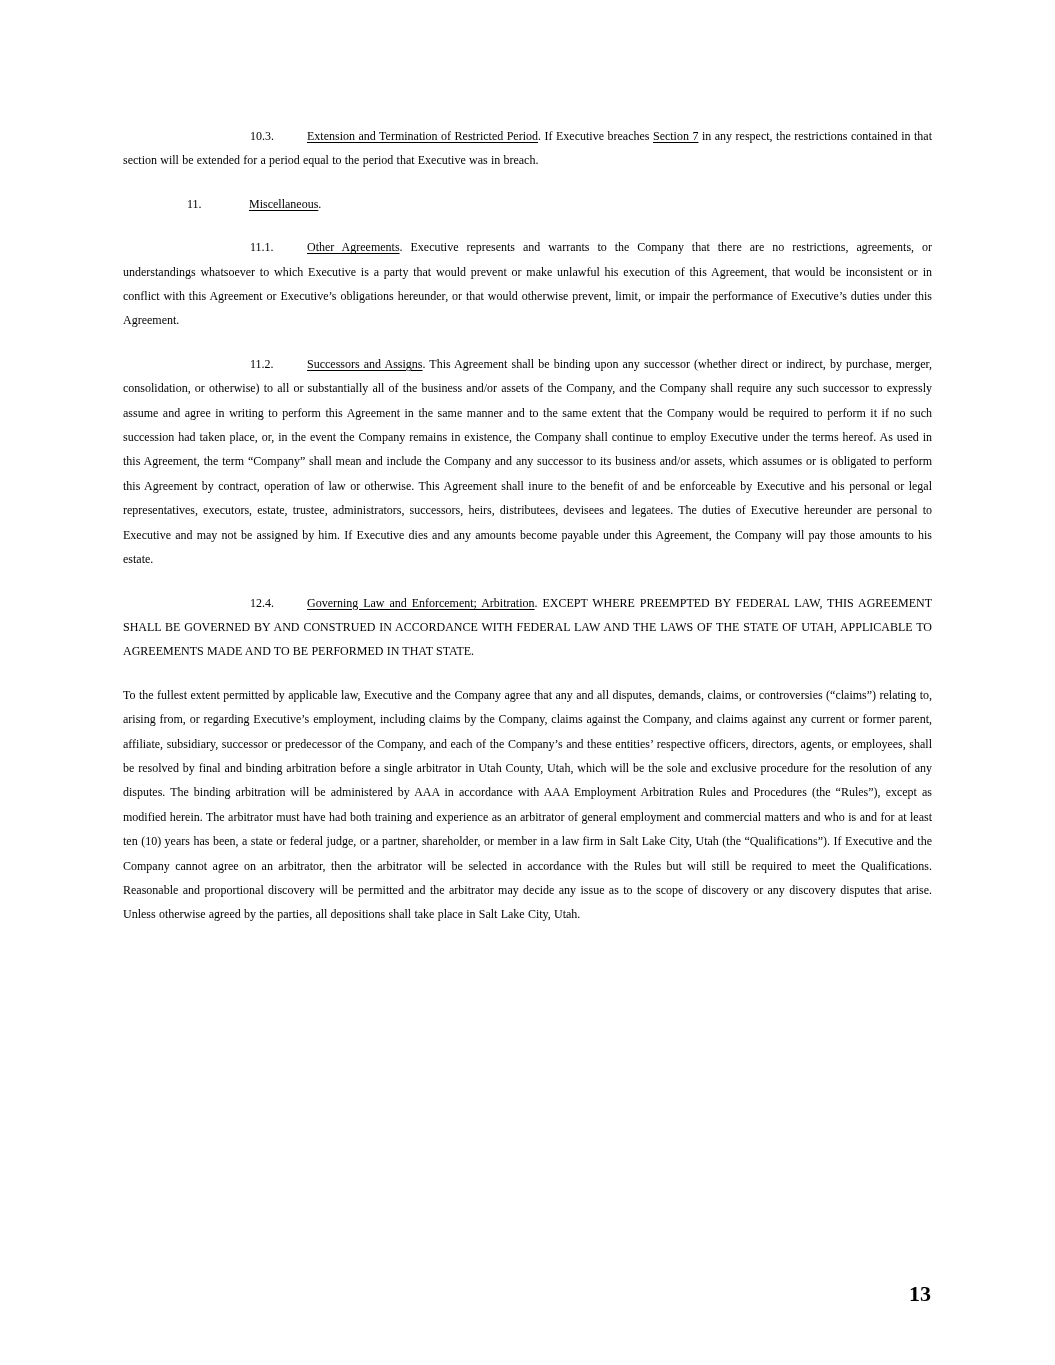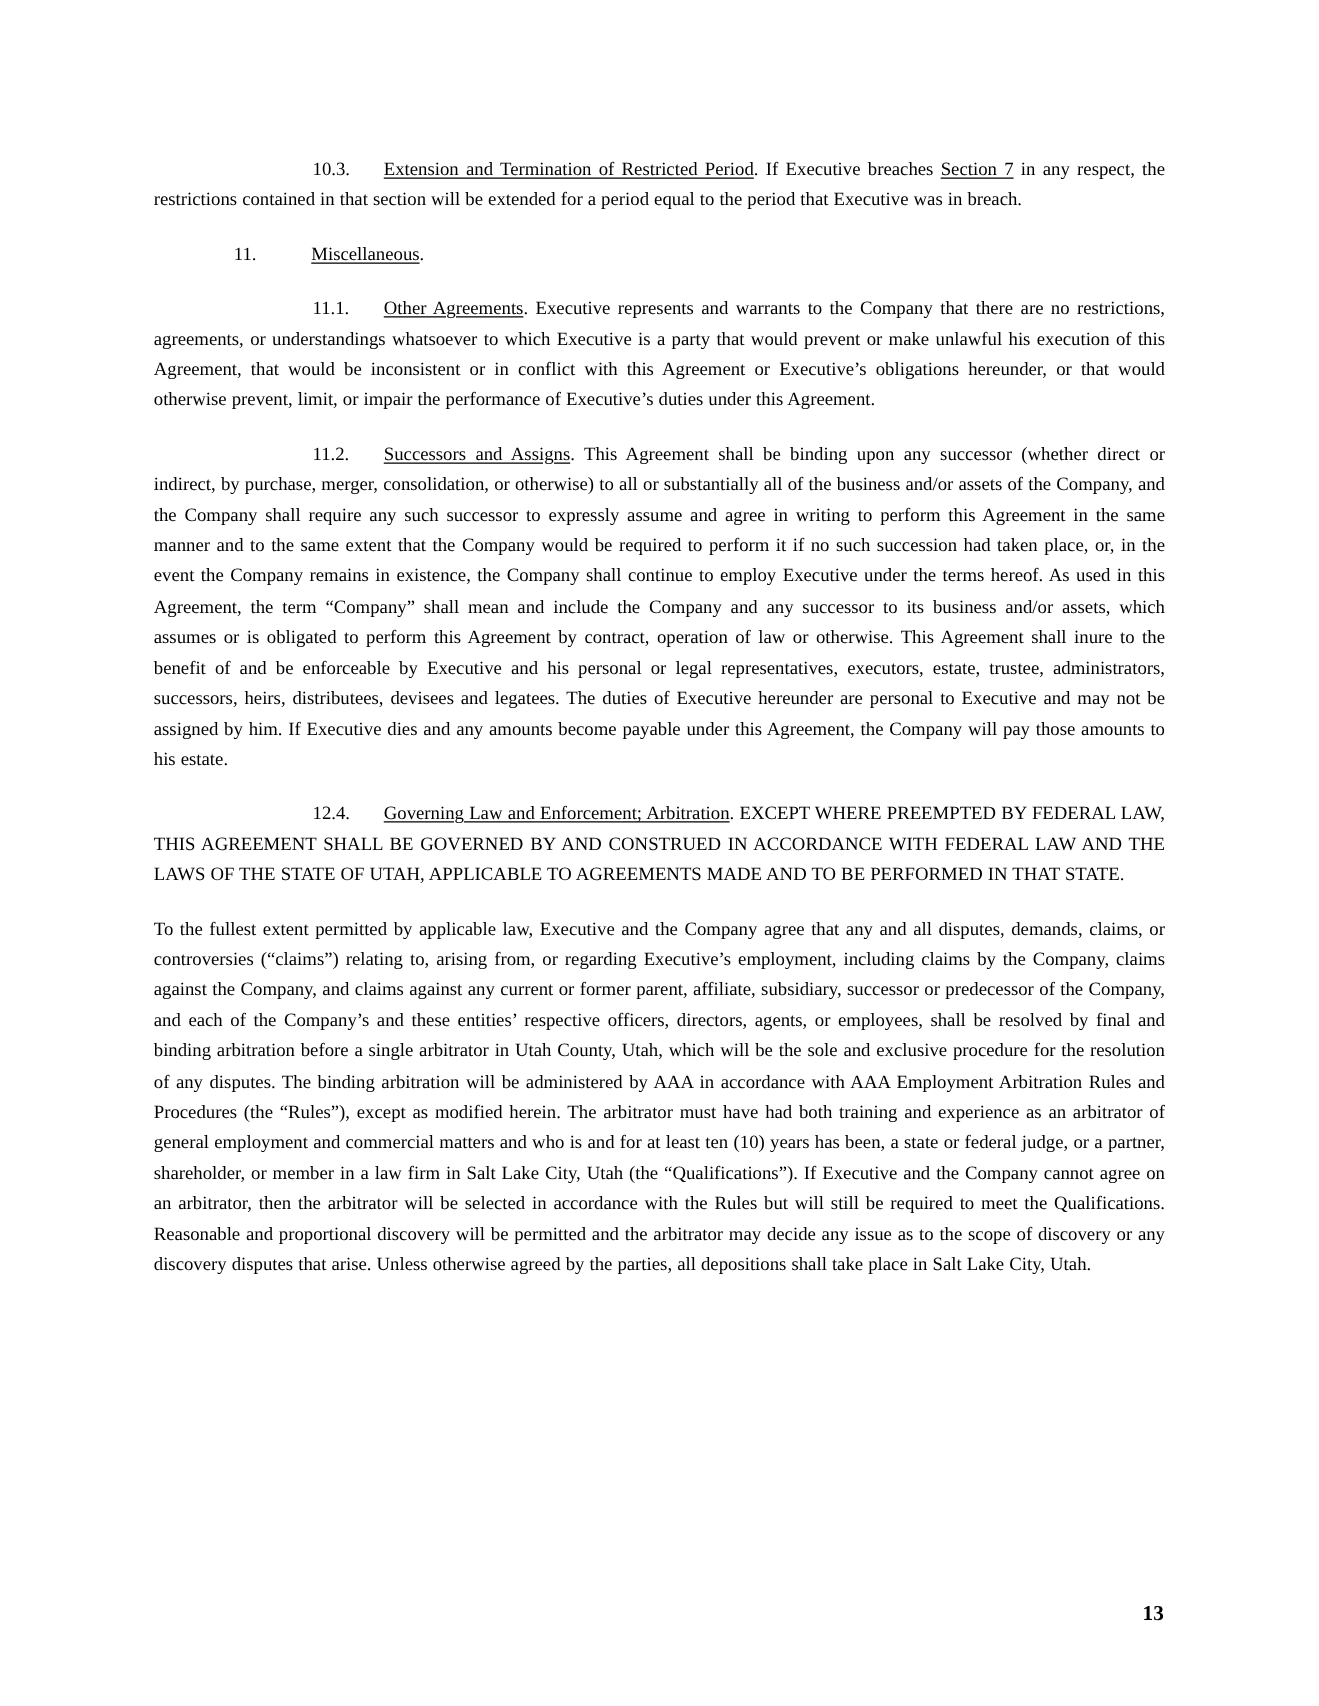--- a/index.html
+++ b/index.html
@@ -17,37 +17,37 @@
     overflow: hidden;
   }
   .content {
     position: absolute;
     left: 123px;
     top: 124px;
     width: 809px;
   }
   p.para {
     margin: 0 0 19px 0;
-    font-size: 15px;
+    font-size: 12px;
     line-height: 24.4px;
     text-align: justify;
     word-spacing: 0.02em;
   }
   
   p.indent-sub { text-indent: 127px; }
   p.indent-sub .num { display: inline-block; width: 57px; text-indent: 0; }
   
   p.indent-top { text-indent: 64px; }
   p.indent-top .num { display: inline-block; width: 62px; text-indent: 0; }
   .u { text-decoration: underline; text-underline-offset: 2px; }
   .page-number {
     position: absolute;
     top: 1281px;
     right: 124px;
-    font-size: 17px;
+    font-size: 22px;
     font-weight: bold;
     font-family: "Liberation Serif", "DejaVu Serif", serif;
   }
 </style>
 </head>
 <body>
 
 <div class="page">
   <div class="content">
 

